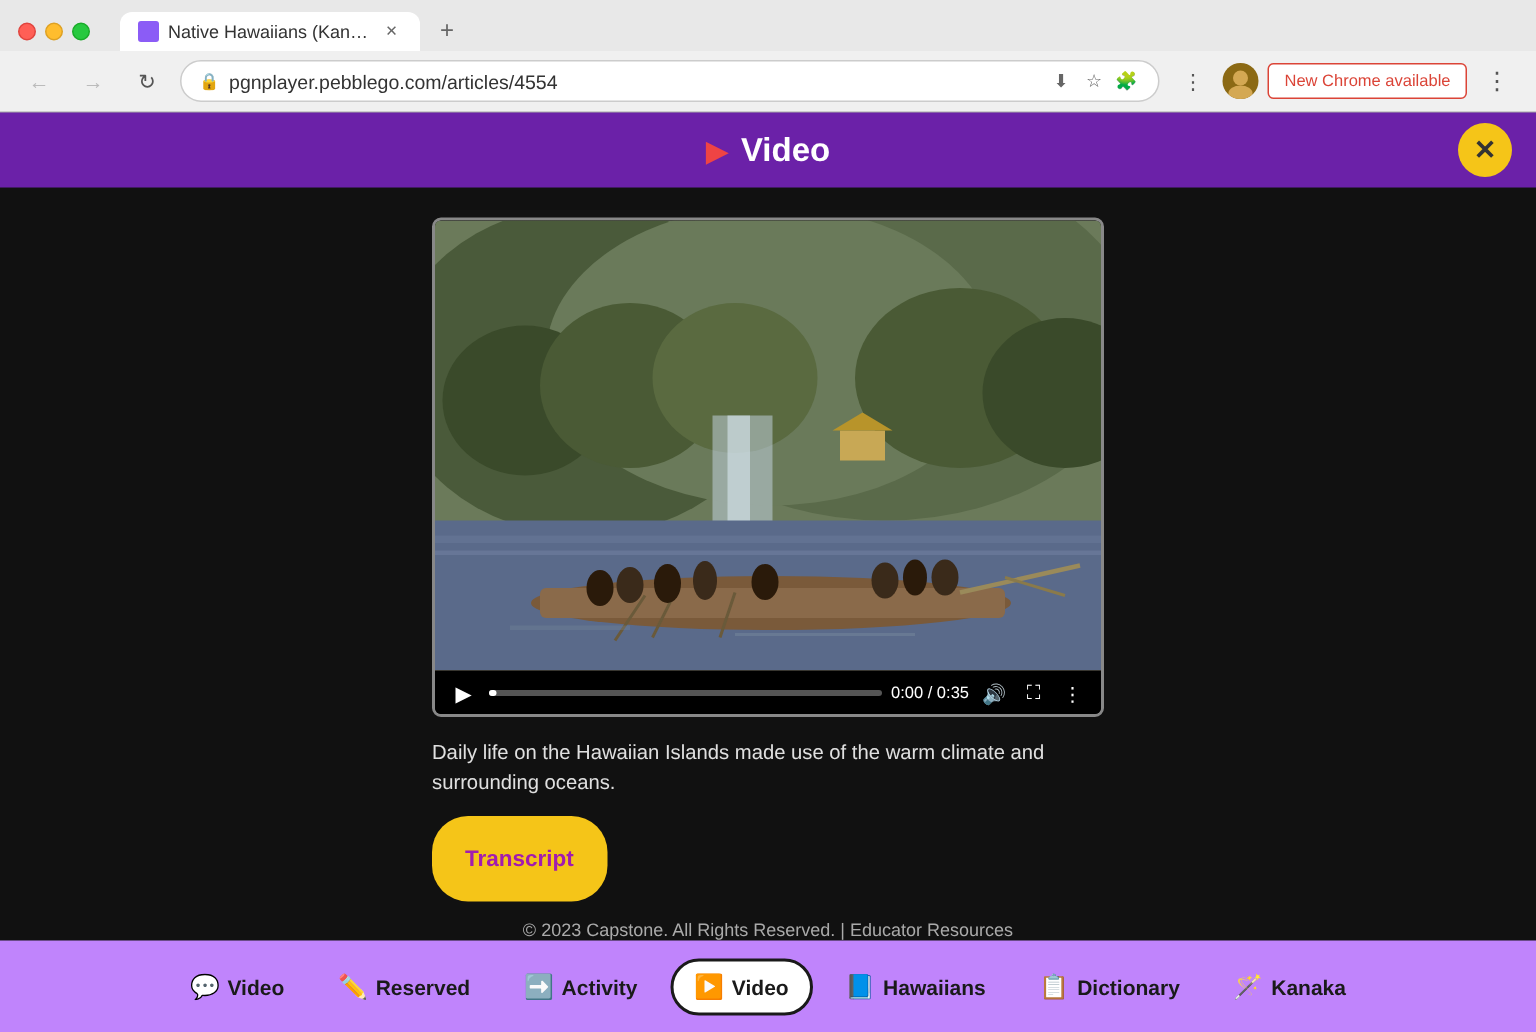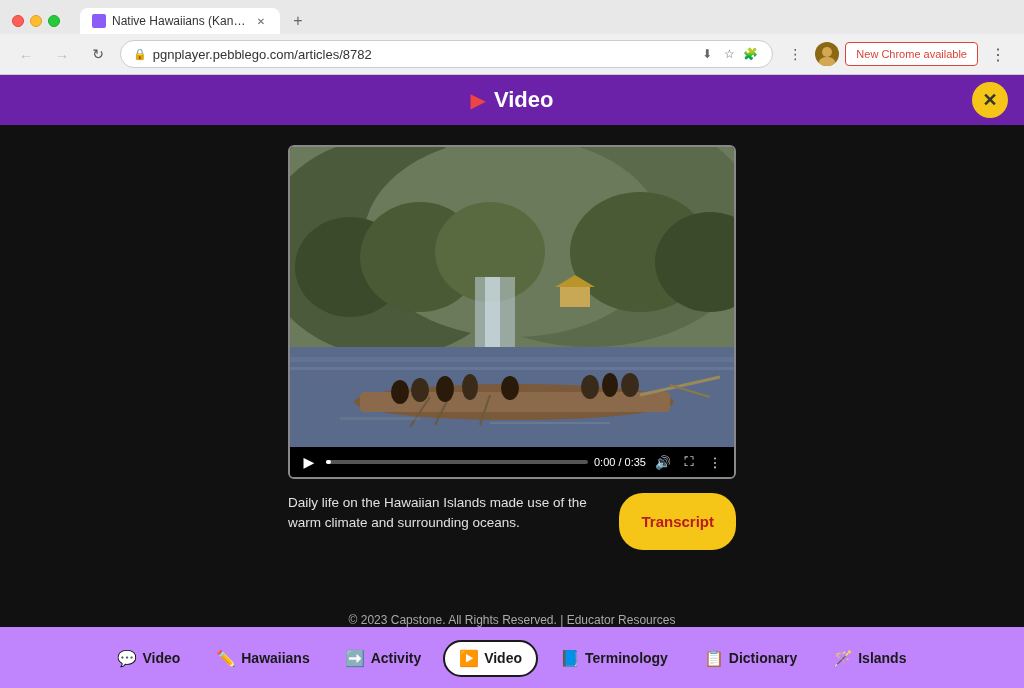--- a/index.html
+++ b/index.html
@@ -330,30 +330,31 @@
     }
 
     
     .caption-row {
       display: flex;
       align-items: flex-start;
       justify-content: space-between;
       width: 448px;
       margin-top: 14px;
       gap: 12px;
+      flex-direction: column;
     }
     .caption-text {
       color: #e0e0e0;
       font-size: 13.5px;
       line-height: 1.5;
       flex: 1;
     }
     .transcript-btn {
       background: #f5c518;
-      color: #b91c1c;
+      color: #a21caf;
       font-weight: 700;
       font-size: 15px;
       padding: 20px 22px;
       border-radius: 24px;
       cursor: pointer;
       white-space: nowrap;
       flex-shrink: 0;
     }
 
     
@@ -420,21 +421,21 @@
       <div class="new-tab-btn">+</div>
     </div>
   </div>
 
   <div class="nav-bar">
     <div class="nav-btn disabled">←</div>
     <div class="nav-btn disabled">→</div>
     <div class="nav-btn">↻</div>
     <div class="address-bar">
       <span class="address-lock">🔒</span>
-      <span class="address-url">pgnplayer.pebblego.com/articles/8782</span>
+      <span class="address-url">pgnplayer.pebblego.com/articles/4554</span>
       <div class="address-icons">
         <span class="addr-icon">⬇</span>
         <span class="addr-icon">☆</span>
         <span class="addr-icon">🧩</span>
       </div>
     </div>
     <div class="nav-right">
       <div class="chrome-icon">⋮</div>
       <div class="avatar-btn">
         <svg width="24" height="24" viewBox="0 0 24 24">
@@ -538,36 +539,36 @@
     </div>
   </div>
 
   <div class="bottom-nav">
     <div class="nav-item">
       <span class="nav-item-icon">💬</span>
       <span>Video</span>
     </div>
     <div class="nav-item">
       <span class="nav-item-icon">✏️</span>
-      <span>Hawaiians</span>
+      <span>Reserved</span>
     </div>
     <div class="nav-item">
       <span class="nav-item-icon">➡️</span>
       <span>Activity</span>
     </div>
     <div class="nav-item active">
       <span class="nav-item-icon">▶️</span>
       <span>Video</span>
     </div>
     <div class="nav-item">
       <span class="nav-item-icon">📘</span>
-      <span>Terminology</span>
+      <span>Hawaiians</span>
     </div>
     <div class="nav-item">
       <span class="nav-item-icon">📋</span>
       <span>Dictionary</span>
     </div>
     <div class="nav-item">
       <span class="nav-item-icon">🪄</span>
-      <span>Islands</span>
+      <span>Kanaka</span>
     </div>
   </div>
 </div>
 
 </body></html>

